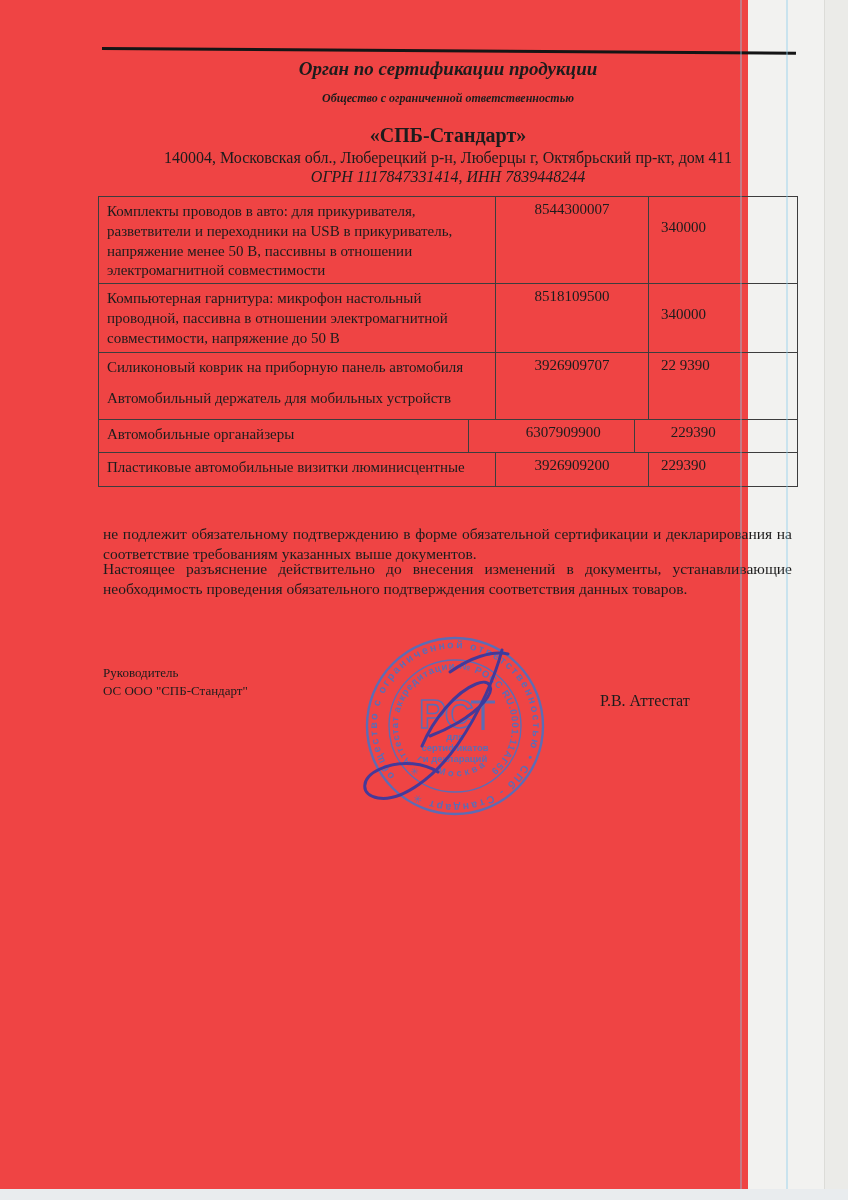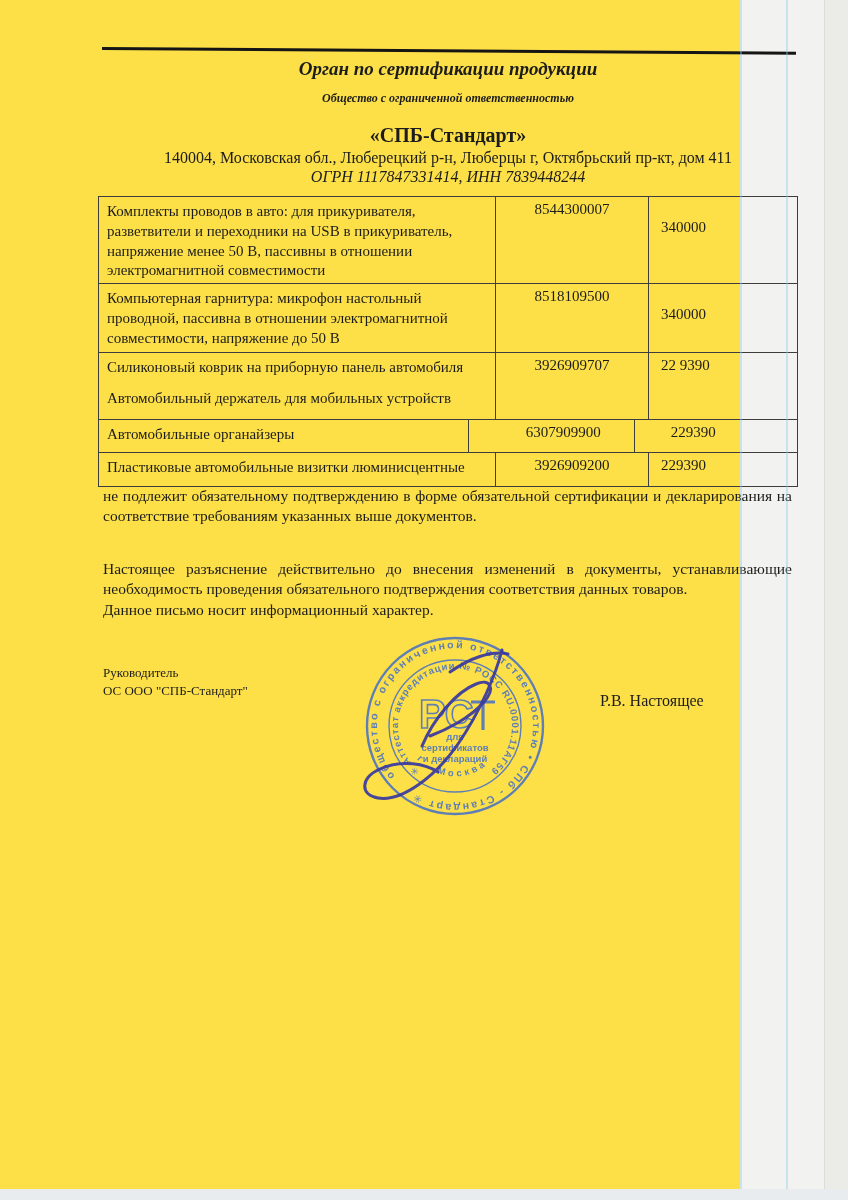--- a/index.html
+++ b/index.html
@@ -4,21 +4,21 @@
 <style>
   html,body{margin:0;padding:0;}
   body{
     width:848px;height:1200px;
     background:#f2f2f0;
     font-family:"Liberation Serif","DejaVu Serif",serif;
     color:#1c1c1c;
     overflow:hidden;
   }
   #sheet{
-    position:relative;width:740px;height:1200px;background:#fde047;
+    position:relative;width:740px;height:1200px;background:#ef4444;padding-left:8px;
   }
   
   .edge-right{position:absolute;left:824px;top:0;width:24px;height:1200px;background:#ebebe8;border-left:1px solid #dcdcd8;z-index:4;}
   .edge-bottom{position:absolute;left:0;top:1189px;width:848px;height:11px;background:#e9ecee;z-index:4;}
   .scanline{position:absolute;top:0;height:1189px;width:2px;background:rgba(140,205,235,.40);z-index:6;pointer-events:none;}
   .scanline.a{left:740px;}
   .scanline.b{left:786px;}
 
   
   .ruleline{position:absolute;left:102px;top:47px;width:694px;height:3px;background:#151515;transform:rotate(.4deg);transform-origin:left center;}
@@ -36,21 +36,21 @@
   .cell{box-sizing:border-box;}
   .c1{width:397px;border-right:1px solid #3d3d3d;padding:5px 14px 4px 8px;}
   .c2{width:153px;border-right:1px solid #3d3d3d;text-align:center;padding-top:3px;}
   .c3{width:148px;padding:3px 4px 0 12px;}
   .r1{height:87px;} .r2{height:69px;} .r3{height:67px;} .r4{height:33px;gap:24px;} .r5{height:33px;}
   .c3.low{padding-top:21px;}
   .desc2{margin-top:11px;}
 
   
   .para{position:absolute;left:103px;width:689px;font-size:15.5px;line-height:1.32;text-align:justify;}
-  .p1{top:486px;}
+  .p1{top:524px;}
   .p2{top:559px;}
   .p3{top:600px;text-align:left;}
 
   
   .sig-role{position:absolute;left:103px;top:664px;font-size:13px;line-height:1.4;}
   .sig-name{position:absolute;left:600px;top:692px;font-size:16px;}
 
   
   #stampwrap{position:absolute;left:330px;top:626px;width:250px;height:200px;z-index:3;}
   .stamp-text{fill:var(--stamp-ink,#4a72c4);font-family:"Liberation Sans","DejaVu Sans",sans-serif;}
@@ -98,27 +98,26 @@
     </div>
     <div class="trow r5">
       <div class="cell c1">Пластиковые автомобильные визитки люминисцентные</div>
       <div class="cell c2">3926909200</div>
       <div class="cell c3">229390</div>
     </div>
   </div>
 
   <div class="para p1">не подлежит обязательному подтверждению в форме обязательной сертификации и декларирования на соответствие требованиям указанных выше документов.</div>
   <div class="para p2">Настоящее разъяснение действительно до внесения изменений в документы, устанавливающие необходимость проведения обязательного подтверждения соответствия данных товаров.</div>
-  <div class="para p3">Данное письмо носит информационный характер.</div>
 
   <div class="sig-role">
     <div>Руководитель</div>
     <div>ОС ООО "СПБ-Стандарт"</div>
   </div>
-  <div class="sig-name">Р.В. Настоящее</div>
+  <div class="sig-name">Р.В. Аттестат</div>
 
   <div id="stampwrap">
     <svg width="250" height="200" viewBox="0 0 250 200" xmlns="http://www.w3.org/2000/svg">
       <g transform="translate(125,100)" opacity="0.88">
         <circle r="88" fill="none" stroke="var(--stamp-ink,#4a72c4)" stroke-width="2.4"></circle>
         <circle r="66" fill="none" stroke="var(--stamp-ink,#4a72c4)" stroke-width="1.4"></circle>
         <defs>
           <path id="arcOuter" d="M -60 50 A 78 78 0 1 1 60 50 A 78 78 0 0 1 -60 50" fill="none"></path>
           <path id="arcAccred" d="M -35 45 A 57 57 0 1 1 35 45" fill="none"></path>
           <path id="arcCity" d="M -38 33 A 50.3 50.3 0 0 0 38 33" fill="none"></path>

